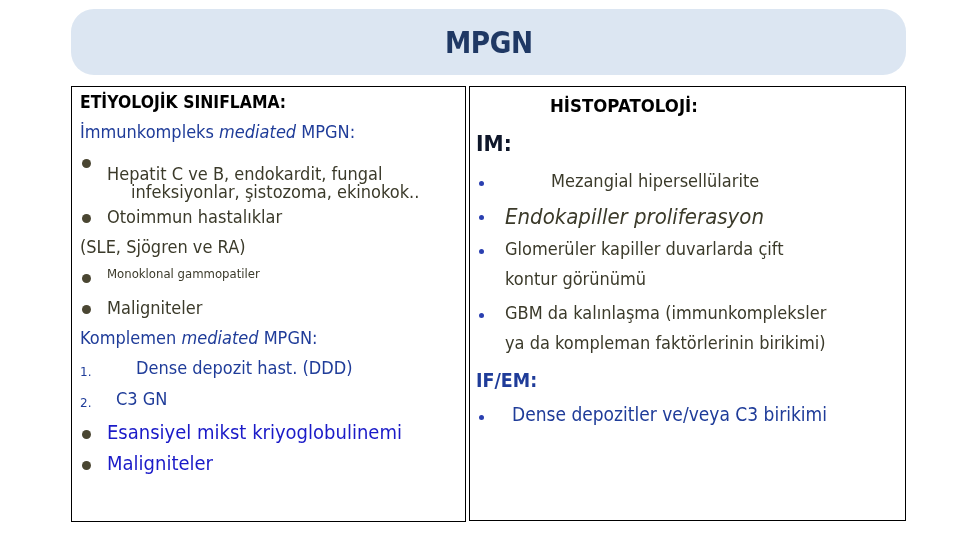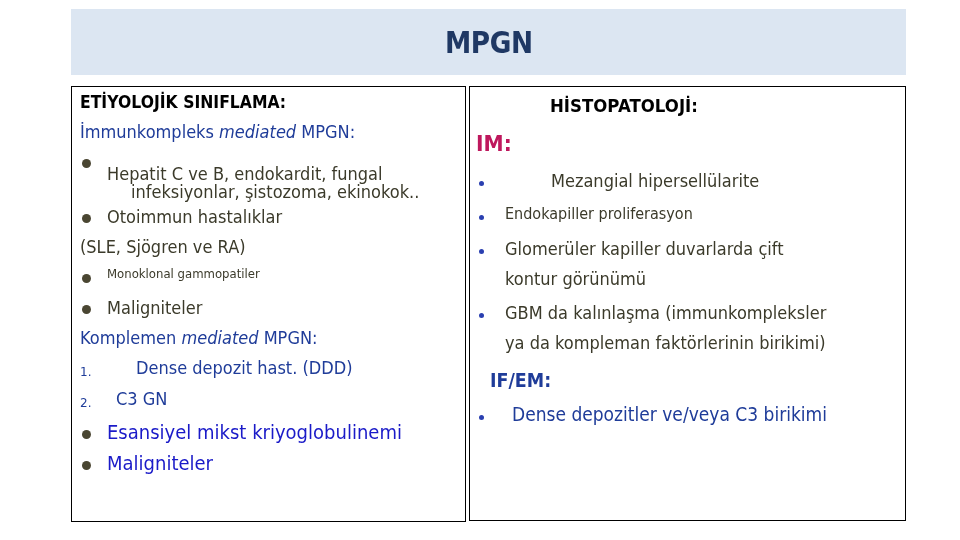--- a/index.html
+++ b/index.html
@@ -4,21 +4,21 @@
   <style>
     html, body { margin: 0; padding: 0; }
     body {
       width: 960px; height: 540px; position: relative; overflow: hidden;
       background: #ffffff;
       font-family: "Liberation Sans", sans-serif;
     }
     .title-bar {
       position: absolute; left: 71px; top: 9px; width: 835px; height: 66px;
       background: #dce6f2;
-      display: flex; align-items: center; justify-content: center;
+      display: flex; align-items: center; justify-content: center; border-radius: 23px;
     }
     .title-bar .title {
       font-family: "DejaVu Sans", sans-serif;
       font-size: 30px; font-weight: bold; color: #1f3864;
       letter-spacing: -0.5px; transform: scaleX(0.88);
     }
     .box {
       position: absolute; border: 1.5px solid #000; box-sizing: border-box;
       font-family: "DejaVu Sans", sans-serif;
     }
@@ -33,21 +33,21 @@
     .bullet-dot {
       position: absolute; width: 9px; height: 9px; border-radius: 50%;
       background: #4a4632;
     }
     .bullet-small {
       position: absolute; width: 5px; height: 5px; border-radius: 50%;
       background: #2a3fb0;
     }
     .num { position: absolute; font-size: 12px; color: #1f3c99; }
     .ul-heading { font-weight: bold; font-size: 18px; color: #000000; text-decoration: underline; }
-    .im { font-weight: bold; font-size: 22px; color: #be185d; }
+    .im { font-weight: bold; font-size: 22px; color: #0f172a; }
     .ifem { font-weight: bold; font-size: 19px; color: #1f3c99; }
   </style>
 </head>
 <body>
 
 <div class="title-bar">
   <span class="title">MPGN</span>
 </div>
 
 <div class="box left">
@@ -119,36 +119,36 @@
     <span class="cond" style="transform:scaleX(0.92);">IM:</span>
   </div>
 
   <div>
     <span class="bullet-small" style="left:9px; top:94px;"></span>
     <div class="line dark" style="left:35px; top:83px; font-size:18px;margin-left:46px;"><span class="cond" style="transform:scaleX(0.9);">Mezangial hipersellülarite</span></div>
   </div>
 
   <div>
     <span class="bullet-small" style="left:9px; top:128px;"></span>
-    <div class="line dark" style="left:35px; top:117px; font-size:16px;"><span class="cond" style="transform:scaleX(0.9);">Endokapiller proliferasyon</span></div>
+    <div class="line dark" style="left:35px; top:117px; font-size:22px;font-style:italic;"><span class="cond" style="transform:scaleX(0.9);">Endokapiller proliferasyon</span></div>
   </div>
 
   <div>
     <span class="bullet-small" style="left:9px; top:162px;"></span>
     <div class="line dark" style="left:35px; top:151px; font-size:18px;"><span class="cond" style="transform:scaleX(0.9);">Glomerüler kapiller duvarlarda çift</span></div>
     <div class="line dark" style="left:35px; top:181px; font-size:18px;"><span class="cond" style="transform:scaleX(0.9);">kontur görünümü</span></div>
   </div>
 
   <div>
     <span class="bullet-small" style="left:9px; top:226px;"></span>
     <div class="line dark" style="left:35px; top:215px; font-size:18px;"><span class="cond" style="transform:scaleX(0.9);">GBM da kalınlaşma (immunkompleksler</span></div>
     <div class="line dark" style="left:35px; top:245px; font-size:18px;"><span class="cond" style="transform:scaleX(0.9);">ya da kompleman faktörlerinin birikimi)</span></div>
   </div>
 
-  <div class="line ifem" style="left:20px; top:282px;text-align:right;">
+  <div class="line ifem" style="left:6px; top:282px;text-align:right;">
     <span class="cond" style="transform:scaleX(0.92);">IF/EM:</span>
   </div>
 
   <div>
     <span class="bullet-small" style="left:9px; top:328px;"></span>
     <div class="line blue" style="left:42px; top:316px; font-size:19px;"><span class="cond" style="transform:scaleX(0.9);">Dense depozitler ve/veya C3 birikimi</span></div>
   </div>
 </div>
 
 </body></html>

